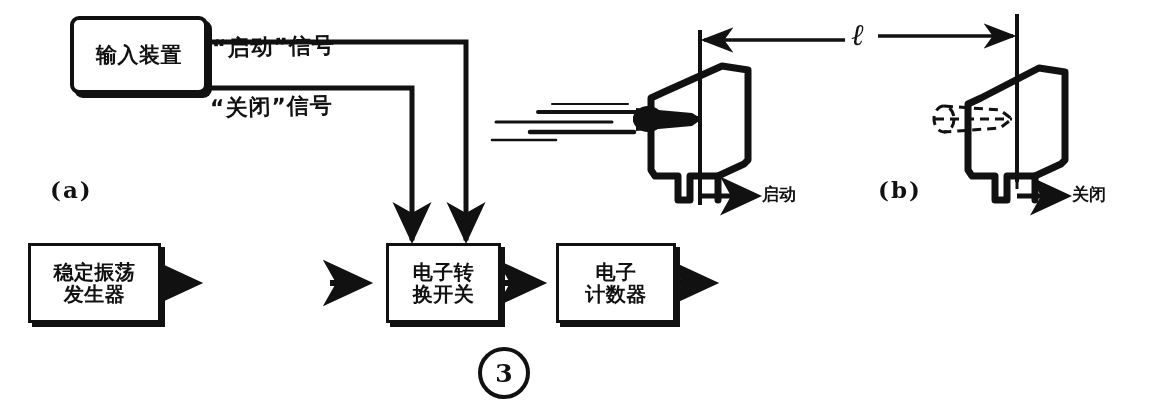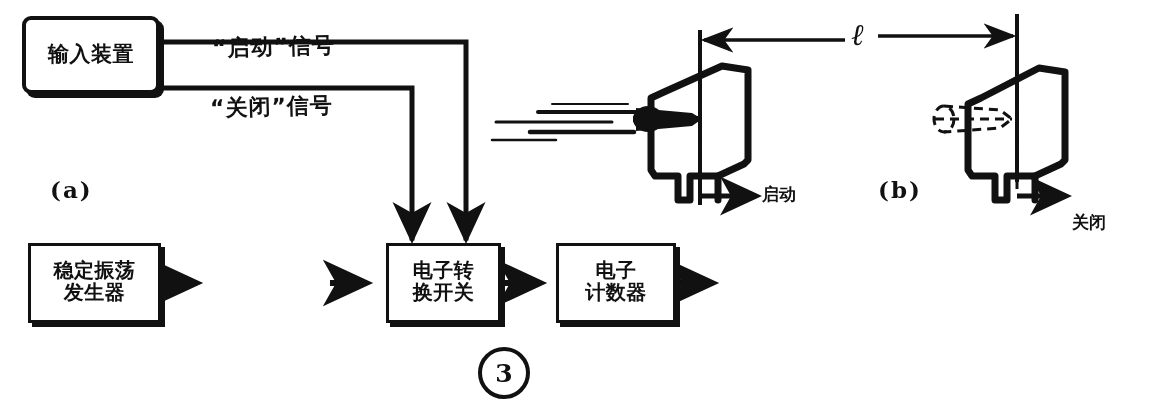--- a/index.html
+++ b/index.html
@@ -39,24 +39,25 @@
     color: #111;
     font-weight: 700;
     letter-spacing: 0.5px;
   }
   .blk span { display: block; white-space: nowrap; }
   .blk-rounded {
     border-radius: 9px;
     border-width: 4px;
   }
   .cjk {
-    font-family: Liberation Serif, serif;
+    font-family: Liberation Sans, sans-serif;
     font-size: 21px;
-  }
-  .cjk-sm { font-size: 20px; font-family: Liberation Mono, monospace; }
+    margin-left: 48px;
+  }
+  .cjk-sm { font-size: 20px; }
   
   .txt {
     position: absolute;
     color: #111;
     font-weight: 700;
     white-space: nowrap;
   }
   .sig-label {
     font-size: 22px;
     letter-spacing: 1px;
@@ -212,21 +213,21 @@
 
   <div class="txt sig-label" style="left:212px; top:32px;">“启动”信号</div>
   <div class="txt sig-label" style="left:210px; top:92px;">“关闭”信号</div>
 
   <div class="txt paren-label" style="left:50px; top:176px;">(a)</div>
   <div class="txt paren-label" style="left:878px; top:176px;">(b)</div>
 
   <div class="txt ell-label" style="left:851px; top:17px;">ℓ</div>
 
   <div class="txt small-cjk" style="left:762px; top:183px;">启动</div>
-  <div class="txt small-cjk" style="left:1072px; top:183px;margin-top:28px;">关闭</div>
+  <div class="txt small-cjk" style="left:1072px; top:183px;">关闭</div>
 
   <div class="blk cjk-sm" style="left:28px; top:243px; width:133px; height:80px;">
     <span>稳定振荡</span>
     <span>发生器</span>
   </div>
 
 
   <div class="blk cjk-sm" style="left:386px; top:243px; width:115px; height:80px;">
     <span>电子转</span>
     <span>换开关</span>

